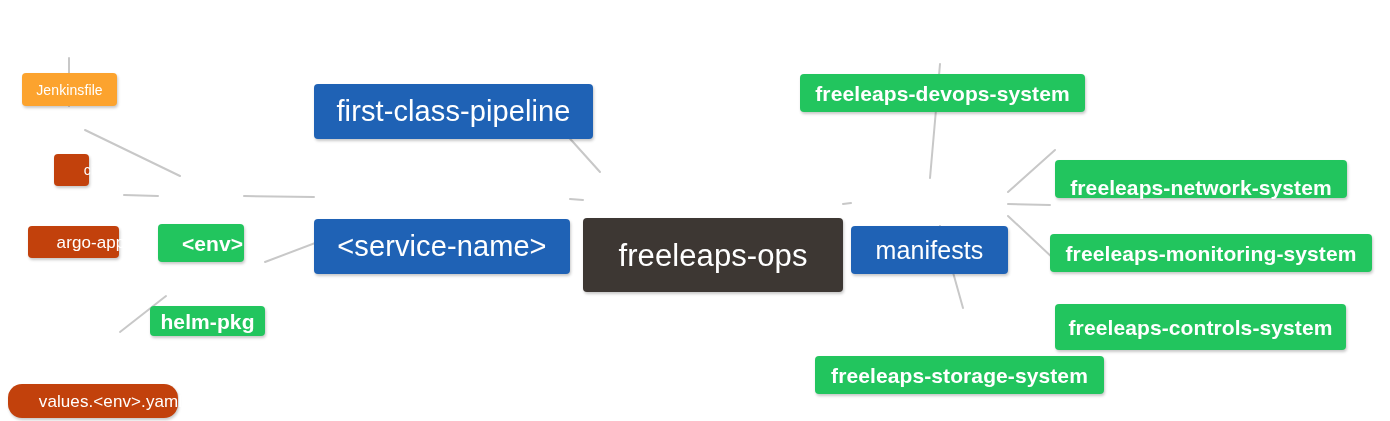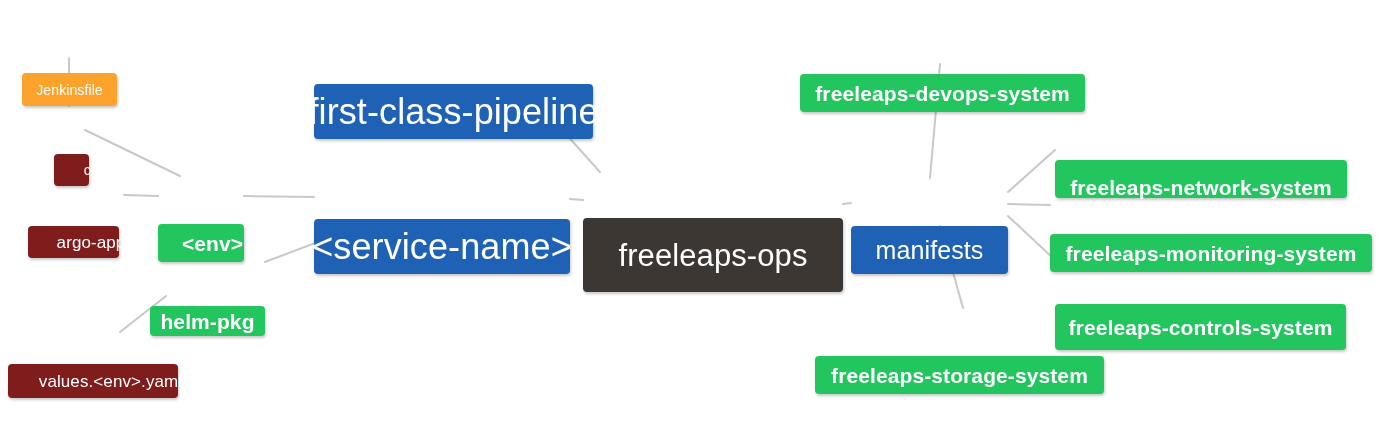--- a/index.html
+++ b/index.html
@@ -39,24 +39,24 @@
     line-height: 1;
     letter-spacing: 0.1px;
     box-shadow: 1px 2px 3px rgba(0,0,0,0.22);
     user-select: none;
     margin-top: 48px;
   }
   .mm-node.root      { background: #3d3733; }
   .mm-node.blue      { background: #1f62b5; }
   .mm-node.green     { background: #22c55e; font-weight: bold; }
   .mm-node.orange    { background: #fca32e; }
-  .mm-node.red       { background: #7f1d1d; padding-left: 35px; }
+  .mm-node.red       { background: #c2410c; padding-left: 35px; }
 
   .mm-node.sz-root   { font-size: 31px; }
-  .mm-node.sz-xl     { font-size: 36px; justify-content: center; }
+  .mm-node.sz-xl     { font-size: 29px; justify-content: center; }
   .mm-node.sz-lg     { font-size: 25px; }
   .mm-node.sz-md     { font-size: 21px; }
   .mm-node.sz-sm     { font-size: 17px; }
   .mm-node.sz-xs     { font-size: 14px; }
 </style>
 </head>
 <body>
 
 <div id="mindmap-canvas">
 
@@ -98,21 +98,21 @@
       </div>
       <div class="mm-node orange sz-xs" style="left: 22px; top: 25px; width: 95px; height: 33px;">
         <span>Jenkinsfile</span>
       </div>
       <div class="mm-node red sz-xs" style="left: 54px; top: 106px; width: 31px; height: 32px;">
         <span>ci</span>
       </div>
       <div class="mm-node red sz-sm" style="left: 28px; top: 178px; width: 91px; height: 32px;">
         <span>argo-app</span>
       </div>
-      <div class="mm-node red sz-sm" style="left: 8px; top: 316px; width: 170px; height: 34px;">
+      <div class="mm-node red sz-sm" style="left: 8px; top: 336px; width: 170px; height: 34px; border-radius: 14px;">
         <span>values.&lt;env&gt;.yaml</span>
       </div>
       <div class="mm-node green sz-md" style="left: 800px; top: 26px; width: 285px; height: 38px;">
         <span>freeleaps-devops-system</span>
       </div>
       <div class="mm-node green sz-md" style="left: 1055px; top: 112px; width: 292px; height: 38px; align-items: flex-end;">
         <span>freeleaps-network-system</span>
       </div>
       <div class="mm-node green sz-md" style="left: 1050px; top: 186px; width: 322px; height: 38px;">
         <span>freeleaps-monitoring-system</span>

